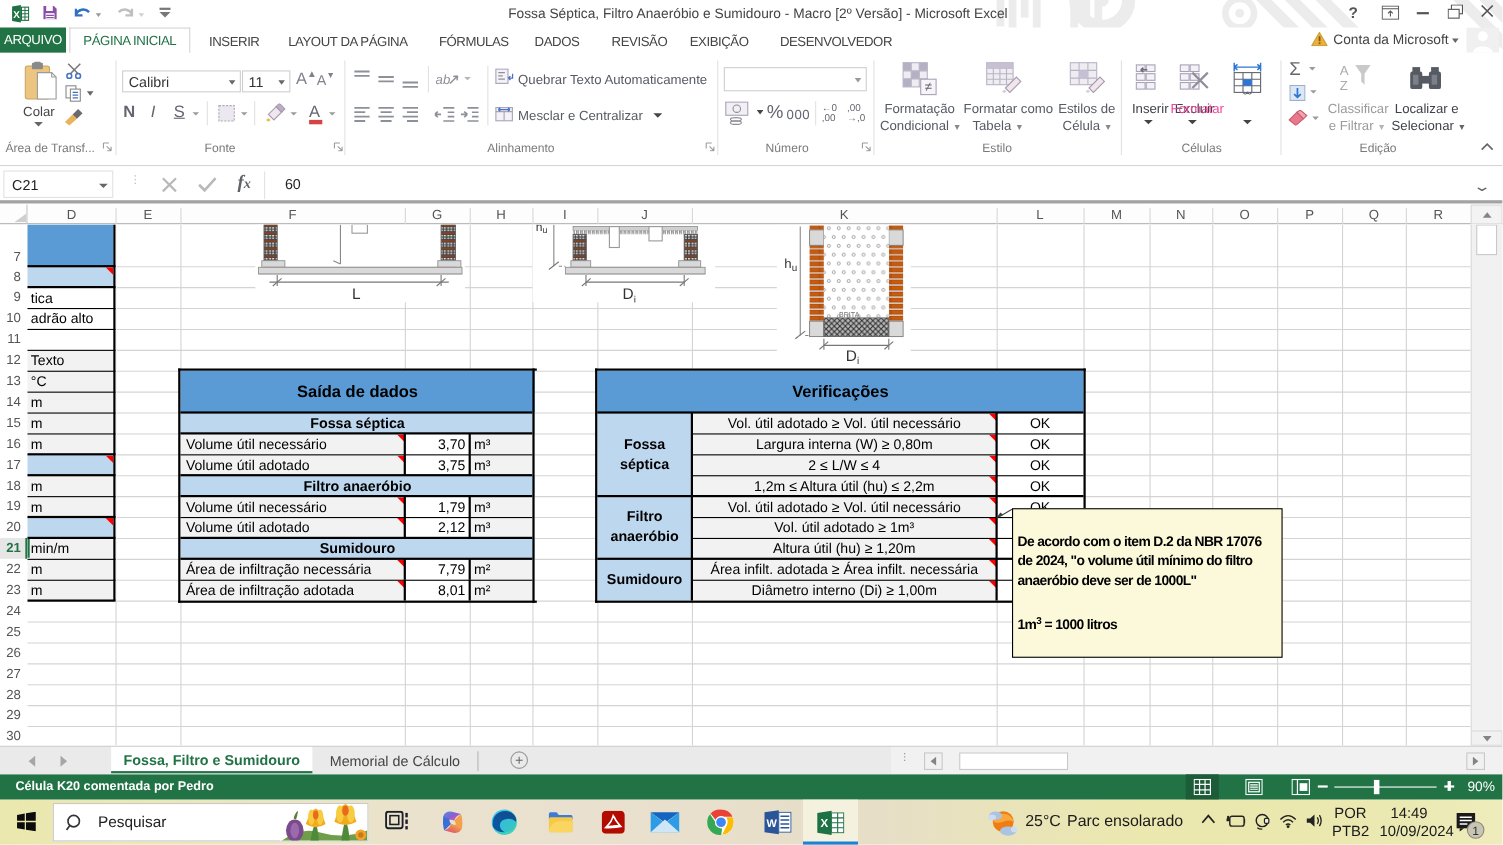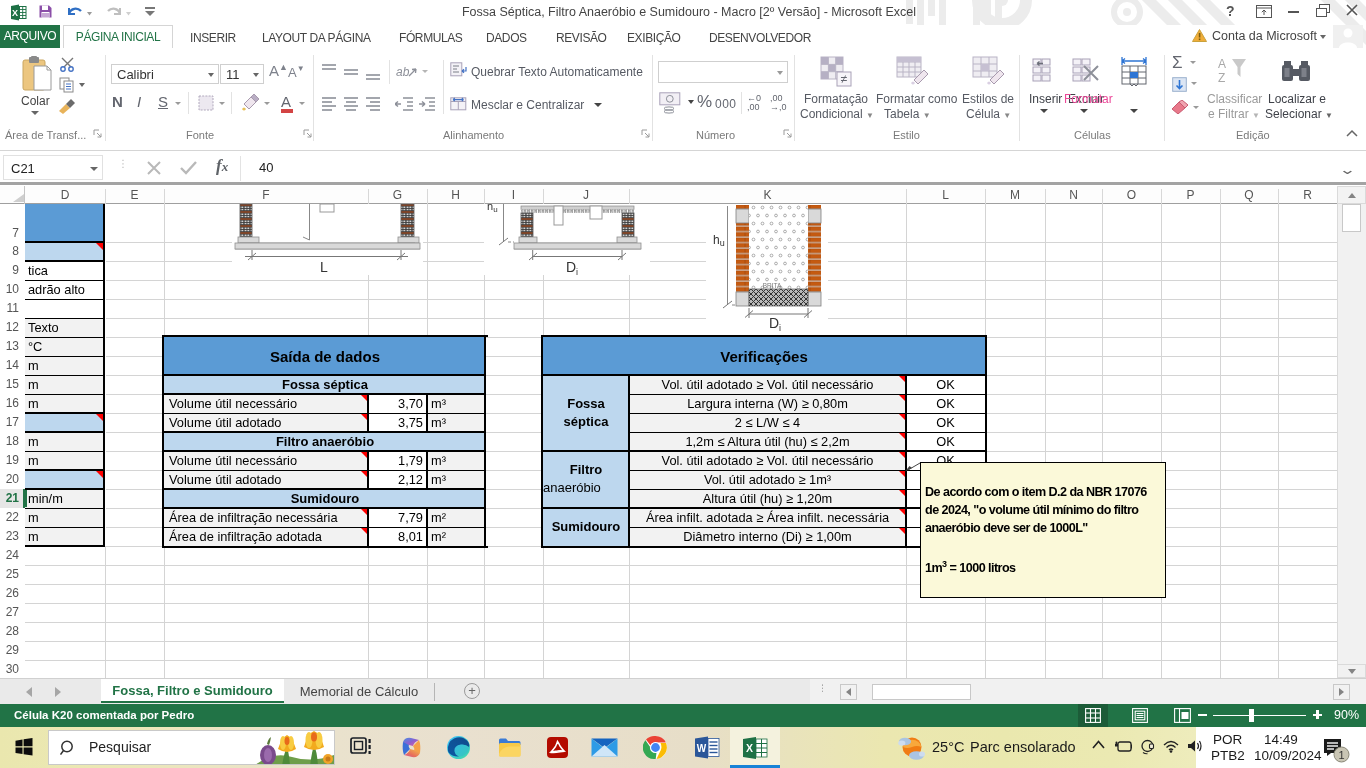--- a/index.html
+++ b/index.html
@@ -18,21 +18,21 @@
   #fbar { left:0; top:152px; width:1366px; height:33px; background:#fff; border-bottom:3px solid #a3a3a3; }
   
   #colhead { left:0; top:186px; width:1366px; height:18px; background:#fdfdfd; border-bottom:1px solid #9f9f9f; }
   .ch { top:2px; font-size:12px; color:#555; text-align:center; }
   #gridarea { left:0; top:204px; width:1366px; height:474px; background:#fff; overflow:hidden; }
   .rh { left:0; width:24px; font-size:12px; color:#555; text-align:right; padding-right:5px; }
   .cell { position:absolute; font-size:12.8px; color:#000; white-space:nowrap; overflow:hidden; }
   
   #sheettabs { left:0; top:678px; width:1366px; height:26px; background:#eaeaea; border-top:1px solid #d0d0d0; }
   #statusbar { left:0; top:704px; width:1366px; height:23px; background:#217346; color:#fff; }
-  #taskbar { left:0; top:727px; width:1196px; height:41px;
+  #taskbar { left:0; top:727px; width:1366px; height:41px;
      background:linear-gradient(90deg,#eae7ae 0%,#ebe8b4 8%,#ebe5c2 18%,#eae2cd 28%,#e9e0cf 38%,#e8dfcb 50%,#e7dec8 58%,#e9e3bc 66%,#ebe7b0 74%,#eae8ae 84%,#ebe9b2 93%,#eeecbc 100%); }
 </style>
 </head>
 <body>
 <div id="app">
   <div class="abs" id="titlebar">
 
     <svg class="abs" style="left:850px;top:0;width:516px;height:48px" viewBox="0 0 516 48">
       <g fill="#ececec">
         <rect x="56" y="0" width="7" height="24"></rect>
@@ -439,21 +439,21 @@
     </div>
     <div class="abs" style="left:118px;top:9px;width:3px;height:14px;color:#b9b9b9;font-size:10px;line-height:5px">⋮</div>
     <svg class="abs" style="left:146px;top:8px;width:16px;height:16px" viewBox="0 0 16 16">
       <path d="M2 2 L14 14 M14 2 L2 14" stroke="#b9b9b9" stroke-width="2"></path>
     </svg>
     <svg class="abs" style="left:180px;top:9px;width:17px;height:14px" viewBox="0 0 17 14">
       <path d="M1 7 L6 12 L16 1" stroke="#b9b9b9" stroke-width="2.4" fill="none"></path>
     </svg>
     <div class="abs" style="left:216px;top:4px;font-size:17px;font-style:italic;font-weight:bold;color:#5f6368;font-family:'Liberation Serif',serif">f<span style="font-size:13px">x</span></div>
     <div class="abs" style="left:240px;top:4px;width:1px;height:25px;background:#e3e3e3"></div>
-    <div class="abs" style="left:259px;top:8px;font-size:13px;color:#222">40</div>
+    <div class="abs" style="left:259px;top:8px;font-size:13px;color:#222">60</div>
     <div class="abs" style="left:1342px;top:10px;font-size:13px;color:#666;transform:scaleX(1.6)">⌄</div>
   </div>
   <div class="abs" id="colhead">
     <svg class="abs" style="left:13px;top:8px;width:11px;height:8px" viewBox="0 0 11 8">
         <path d="M11 0 V8 H0 Z" fill="#cfcfcf"></path>
       </svg>
     <div class="abs" style="left:24px;top:0;width:1px;height:18px;background:#c5c5c5"></div>
     <div class="abs ch" style="left:25px;width:80px">D</div>
     <div class="abs ch" style="left:105px;width:59px">E</div>
     <div class="abs ch" style="left:164px;width:204px">F</div>
@@ -699,21 +699,21 @@
     <div class="abs" style="left:426px;top:323px;width:1.5px;height:19px;background:#000"></div>
 
     <div class="abs" style="left:543px;top:133px;width:442px;height:209px;background:#fff"></div>
     <div class="abs" style="left:543px;top:133px;width:442px;height:38px;background:#5b9bd5"></div>
     <div class="abs" style="left:543px;top:144px;width:442px;text-align:center;font-size:15px;font-weight:bold;color:#000">Verificações</div>
     <div class="abs" style="left:543px;top:171px;width:86px;height:76px;background:#bdd7ee"></div>
     <div class="abs" style="left:543px;top:192px;width:86px;text-align:center;font-size:13px;font-weight:bold">Fossa</div>
     <div class="abs" style="left:543px;top:210px;width:86px;text-align:center;font-size:13px;font-weight:bold">séptica</div>
     <div class="abs" style="left:543px;top:247px;width:86px;height:57px;background:#bdd7ee"></div>
     <div class="abs" style="left:543px;top:258px;width:86px;text-align:center;font-size:13px;font-weight:bold">Filtro</div>
-    <div class="abs" style="left:543px;top:276px;width:86px;text-align:left;font-size:13px;font-weight:normal">anaeróbio</div>
+    <div class="abs" style="left:543px;top:276px;width:86px;text-align:center;font-size:13px;font-weight:bold">anaeróbio</div>
     <div class="abs" style="left:543px;top:304px;width:86px;height:38px;background:#bdd7ee"></div>
     <div class="abs" style="left:543px;top:315px;width:86px;text-align:center;font-size:13px;font-weight:bold">Sumidouro</div>
     <div class="abs" style="left:629px;top:171px;width:277px;height:19px;background:#f2f2f2"></div>
     <div class="abs cell" style="left:629px;top:173px;width:277px;text-align:center">Vol. útil adotado ≥ Vol. útil necessário</div>
     <svg class="abs" style="left:899px;top:172px;width:7px;height:7px" viewBox="0 0 7 7">
         <path d="M0 0 H7 V7 Z" fill="#f00"></path>
       </svg>
     <div class="abs" style="left:629px;top:190px;width:277px;height:19px;background:#f2f2f2"></div>
     <div class="abs cell" style="left:629px;top:192px;width:277px;text-align:center">Largura interna (W) ≥ 0,80m</div>
     <svg class="abs" style="left:899px;top:191px;width:7px;height:7px" viewBox="0 0 7 7">

